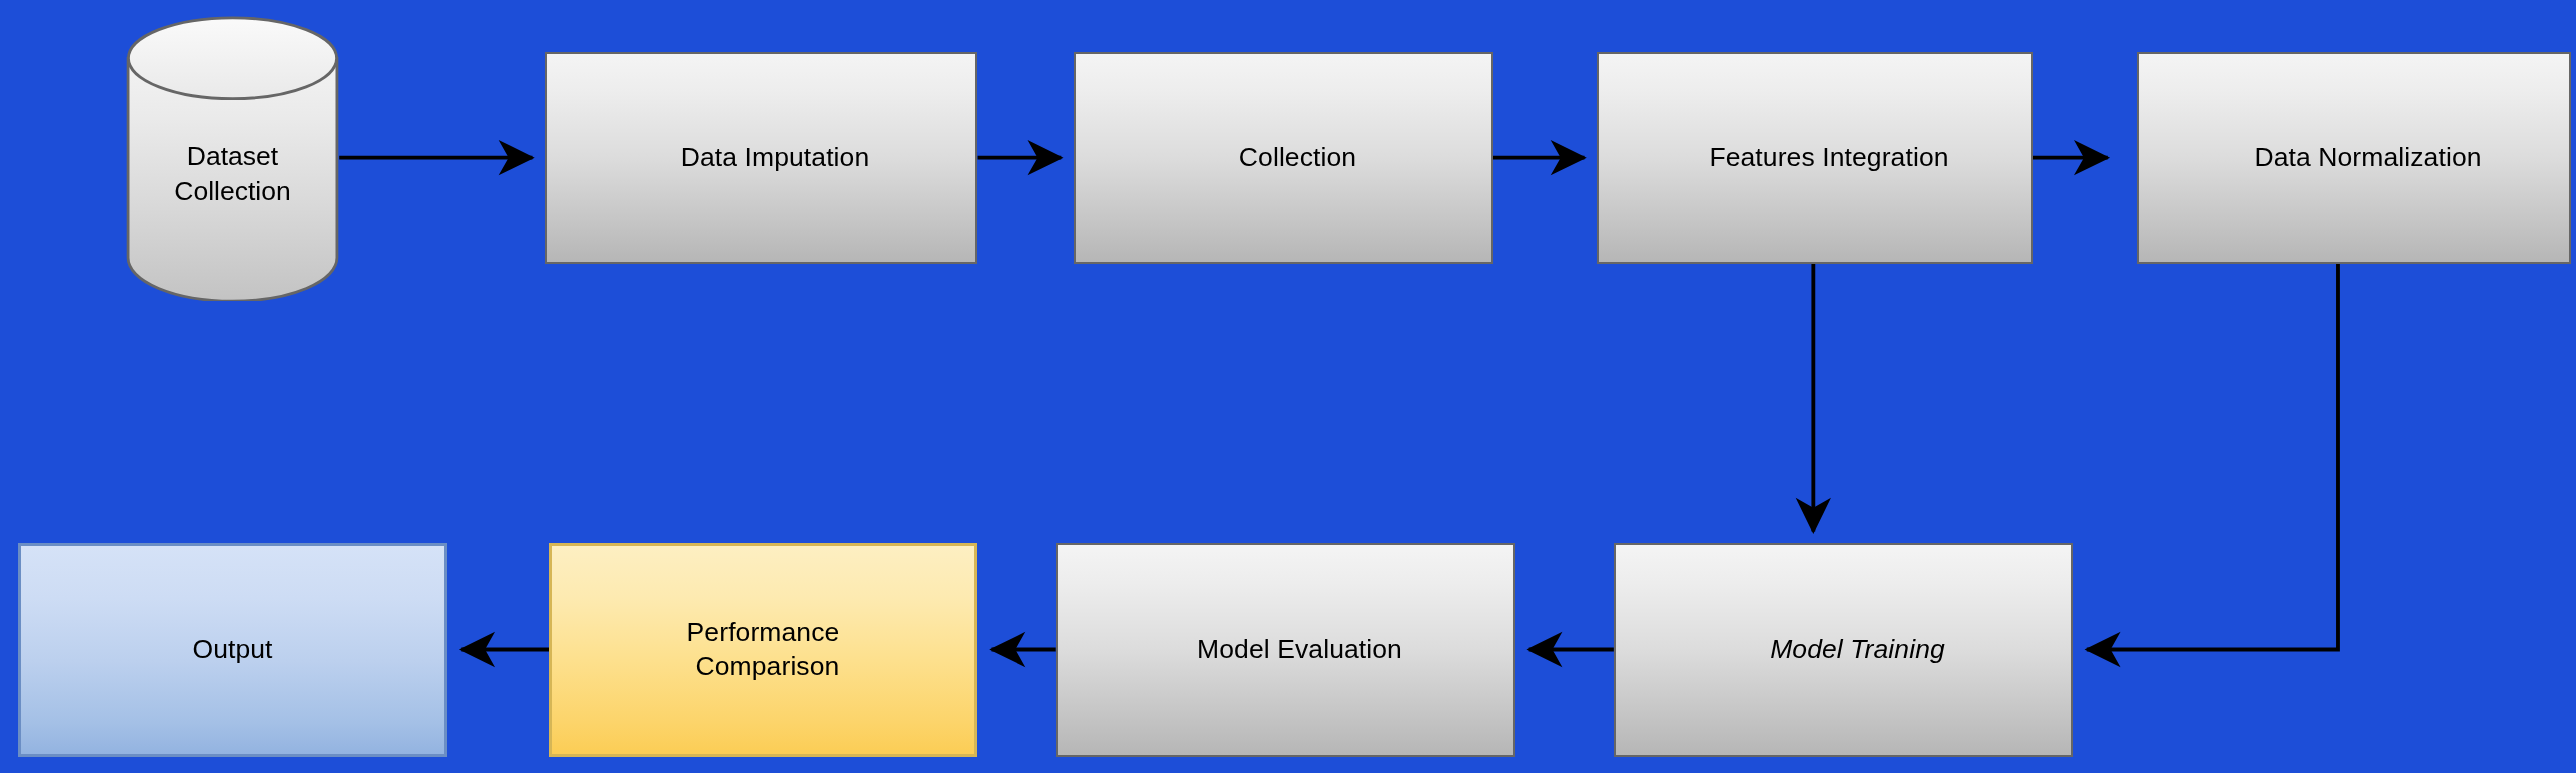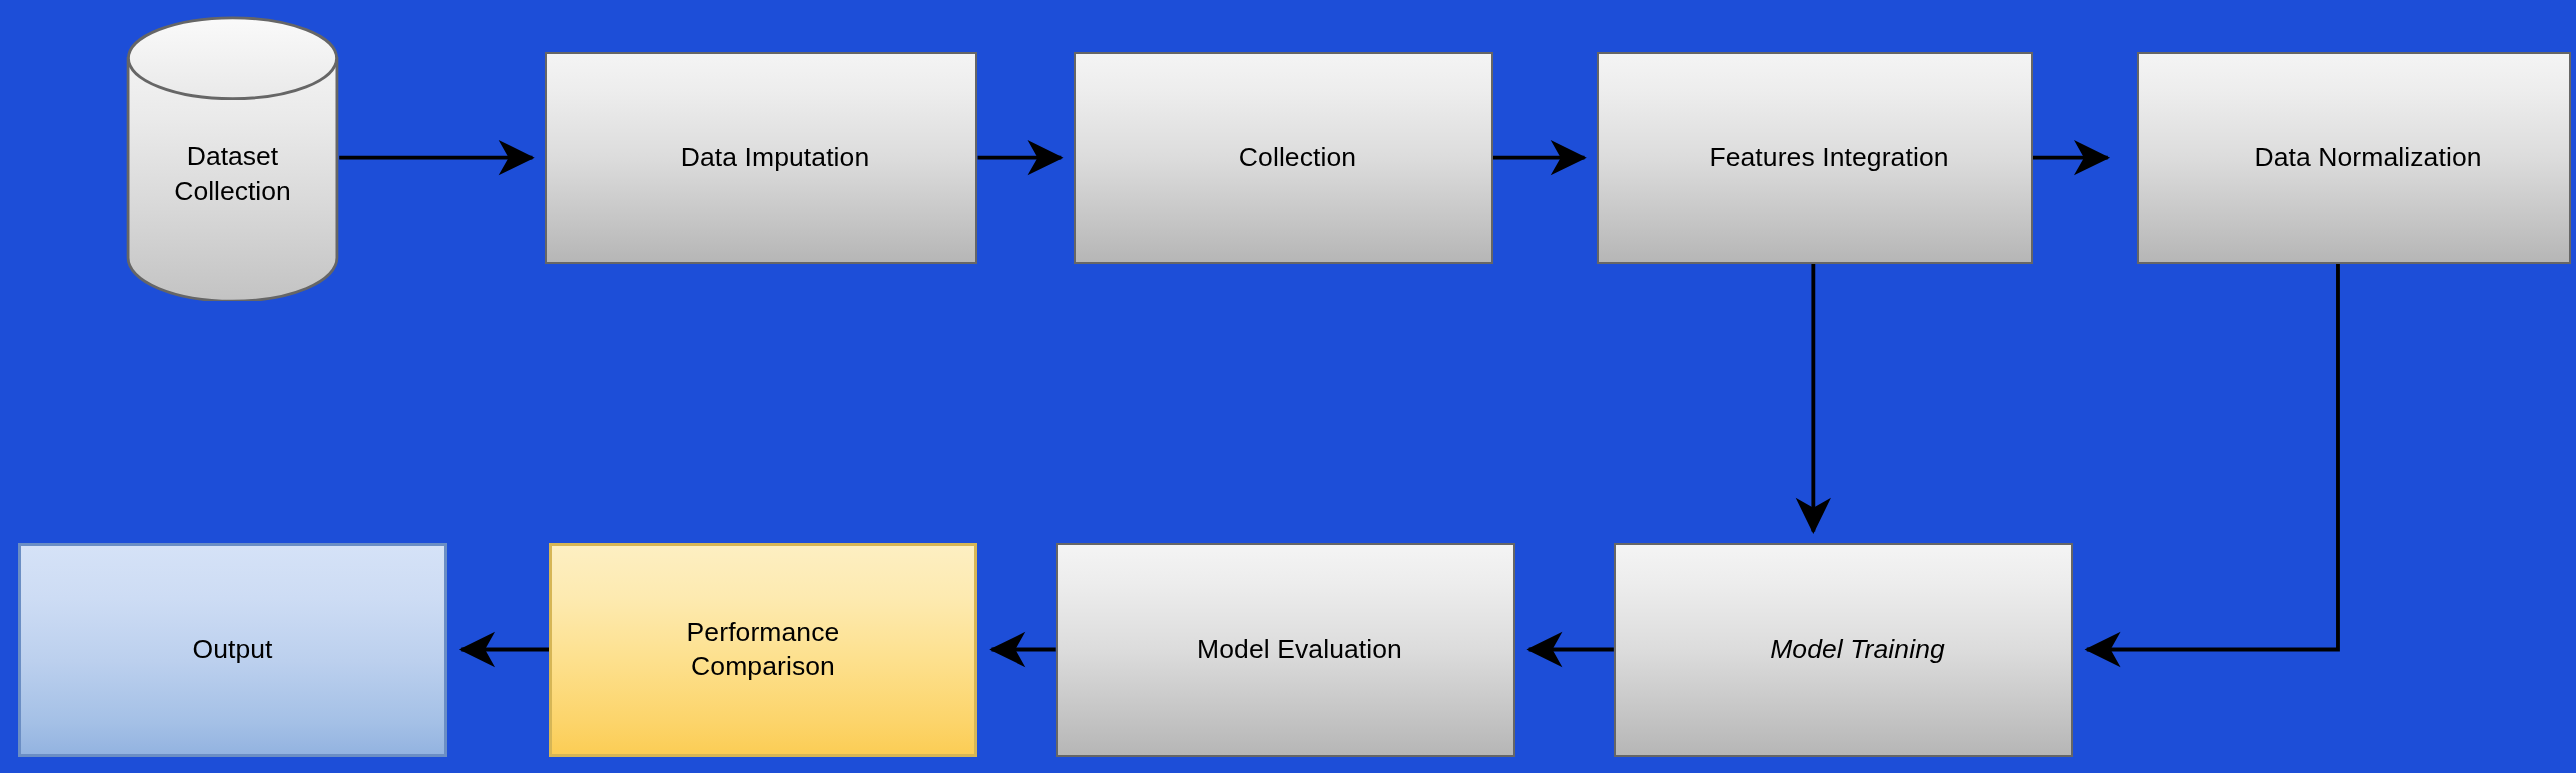--- a/index.html
+++ b/index.html
@@ -32,20 +32,21 @@
   }
   
   .term-blue{
     background:linear-gradient(to bottom,#d5e2f7 0%,#cddcf4 25%,#bcd0ee 55%,#a4c0e6 85%,#93b3e0 100%);
     border:3.5px solid #6b8ec4;
   }
   
   .term-yellow{
     background:linear-gradient(to bottom,#fdefc2 0%,#fdeab0 25%,#fde08d 55%,#fcd46a 85%,#fbcd55 100%);
     border:3.5px solid #d6b656;
+    text-align:right;
   }
   
   .cylinder{
     position:absolute;
     box-sizing:border-box;
   }
   .cylinder svg{display:block;width:100%;height:100%;}
   .cyl-label{
     position:absolute;
     left:0;right:0;

